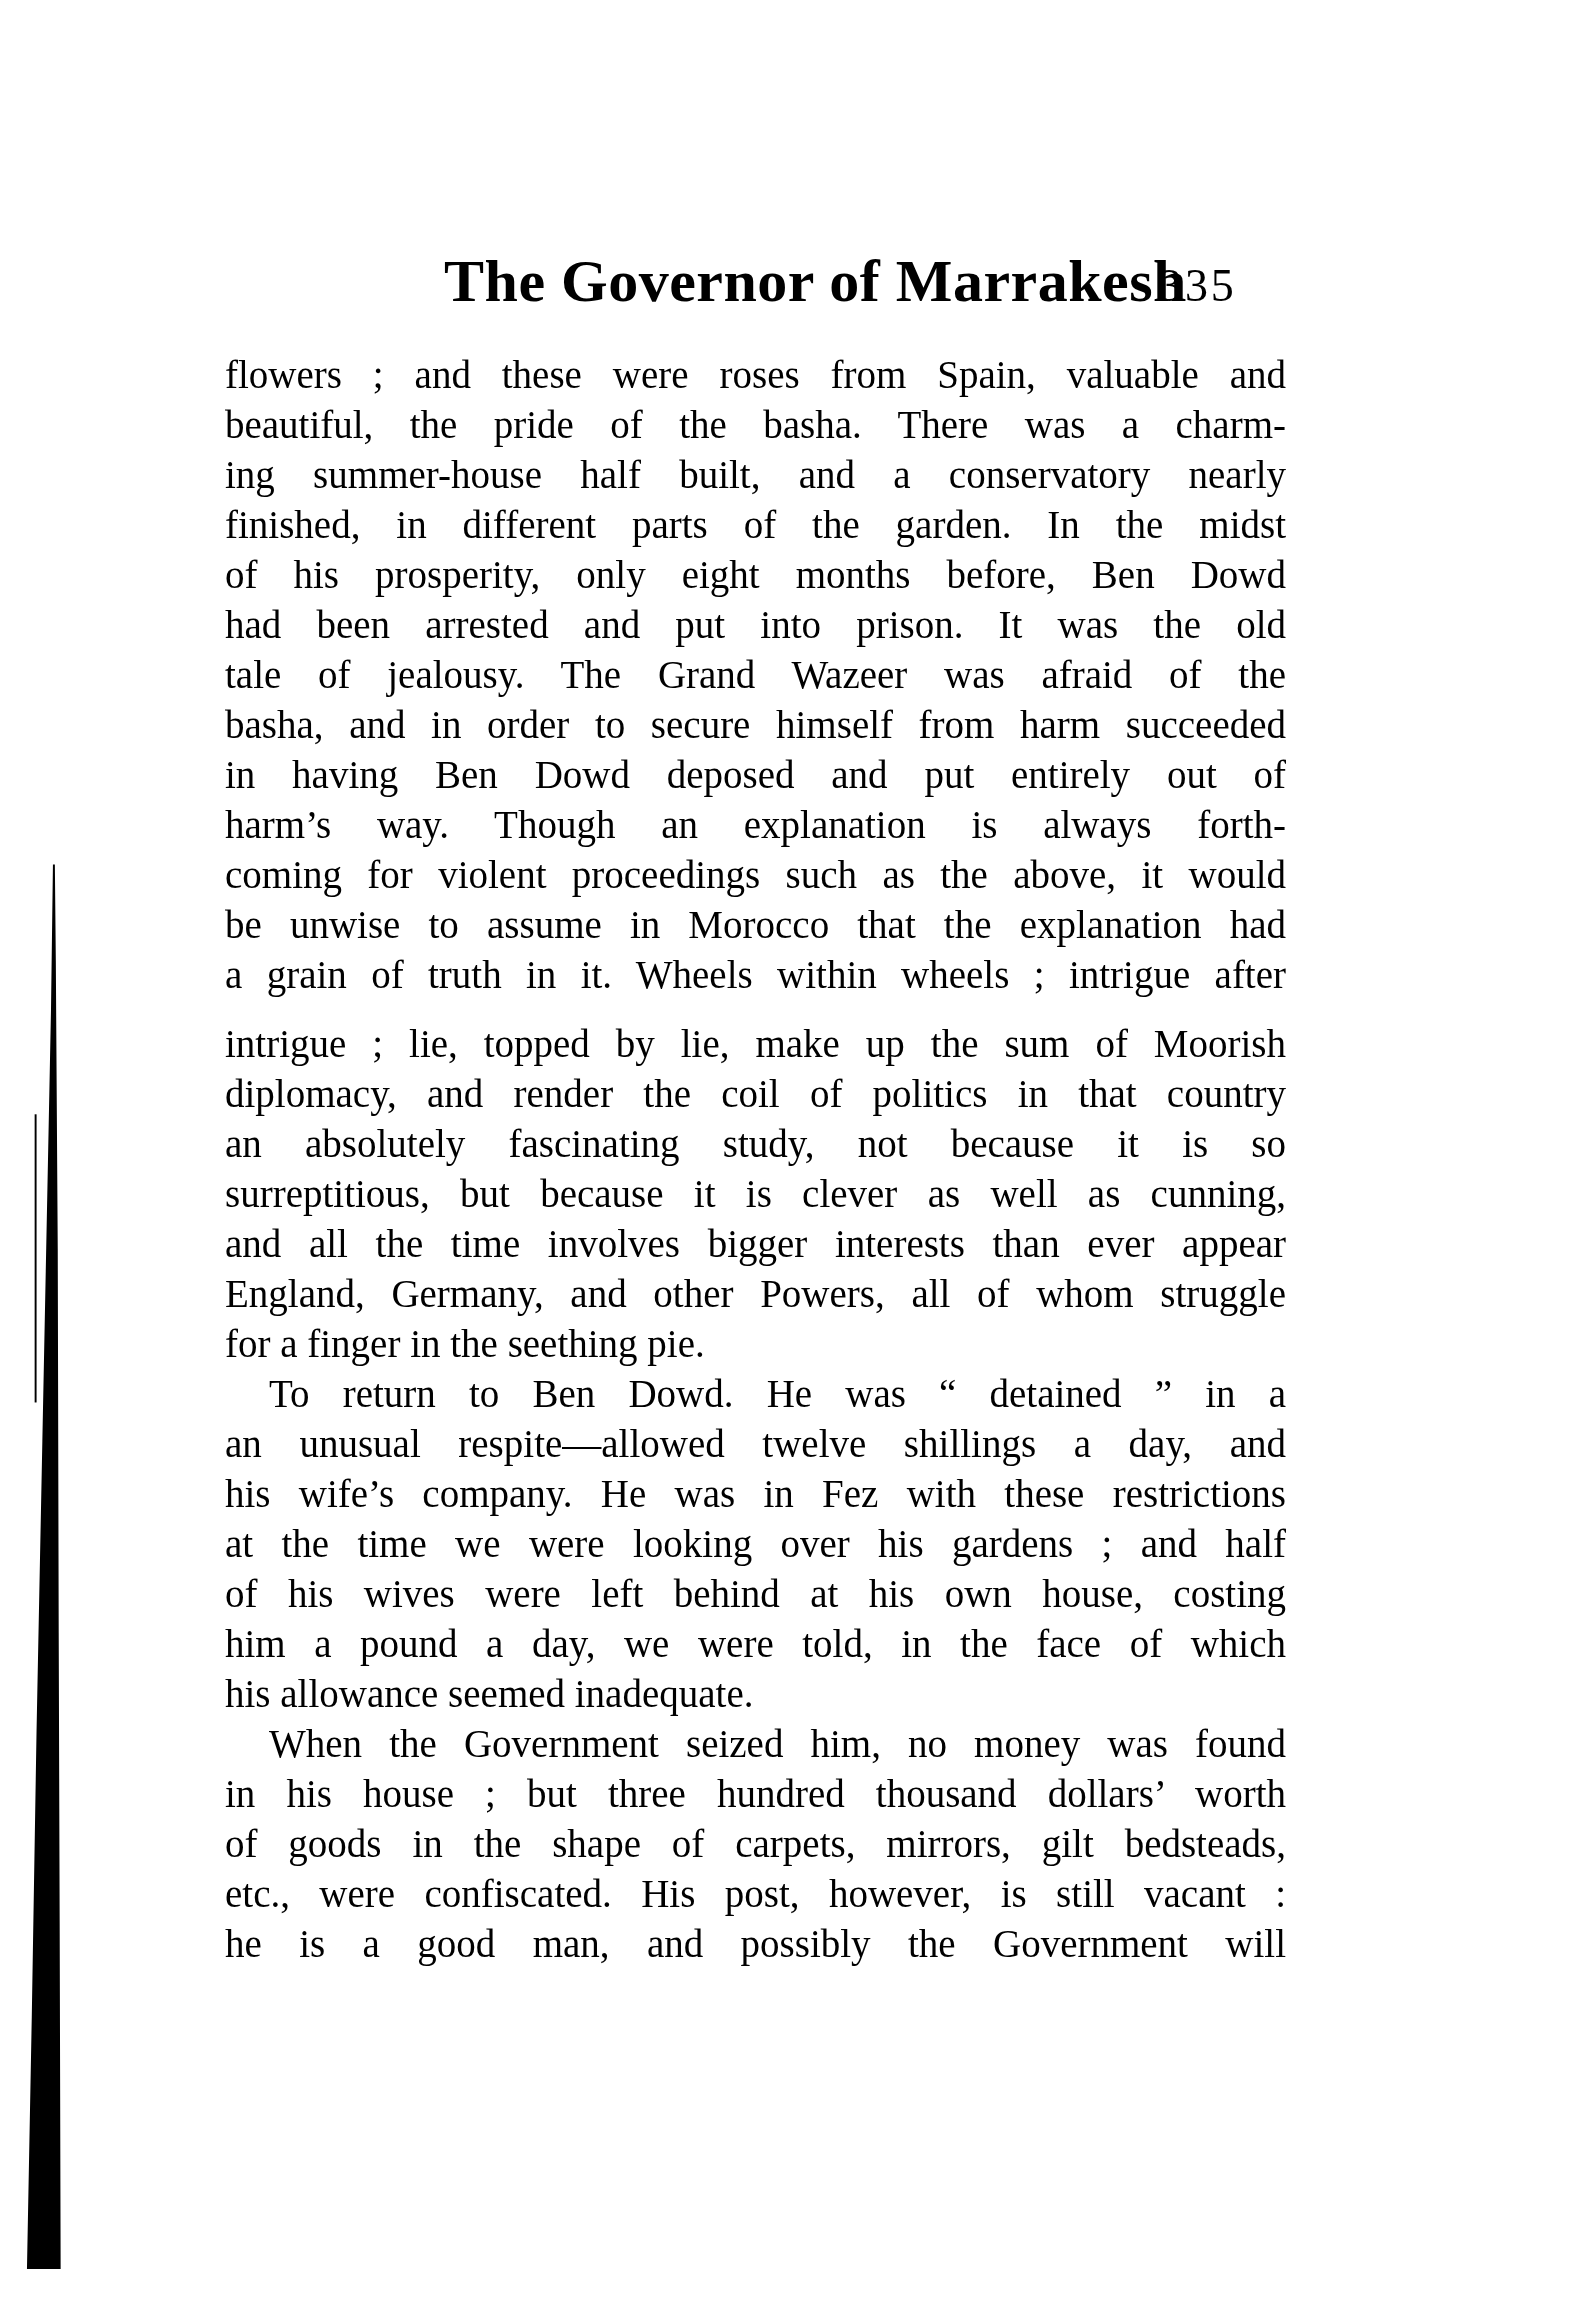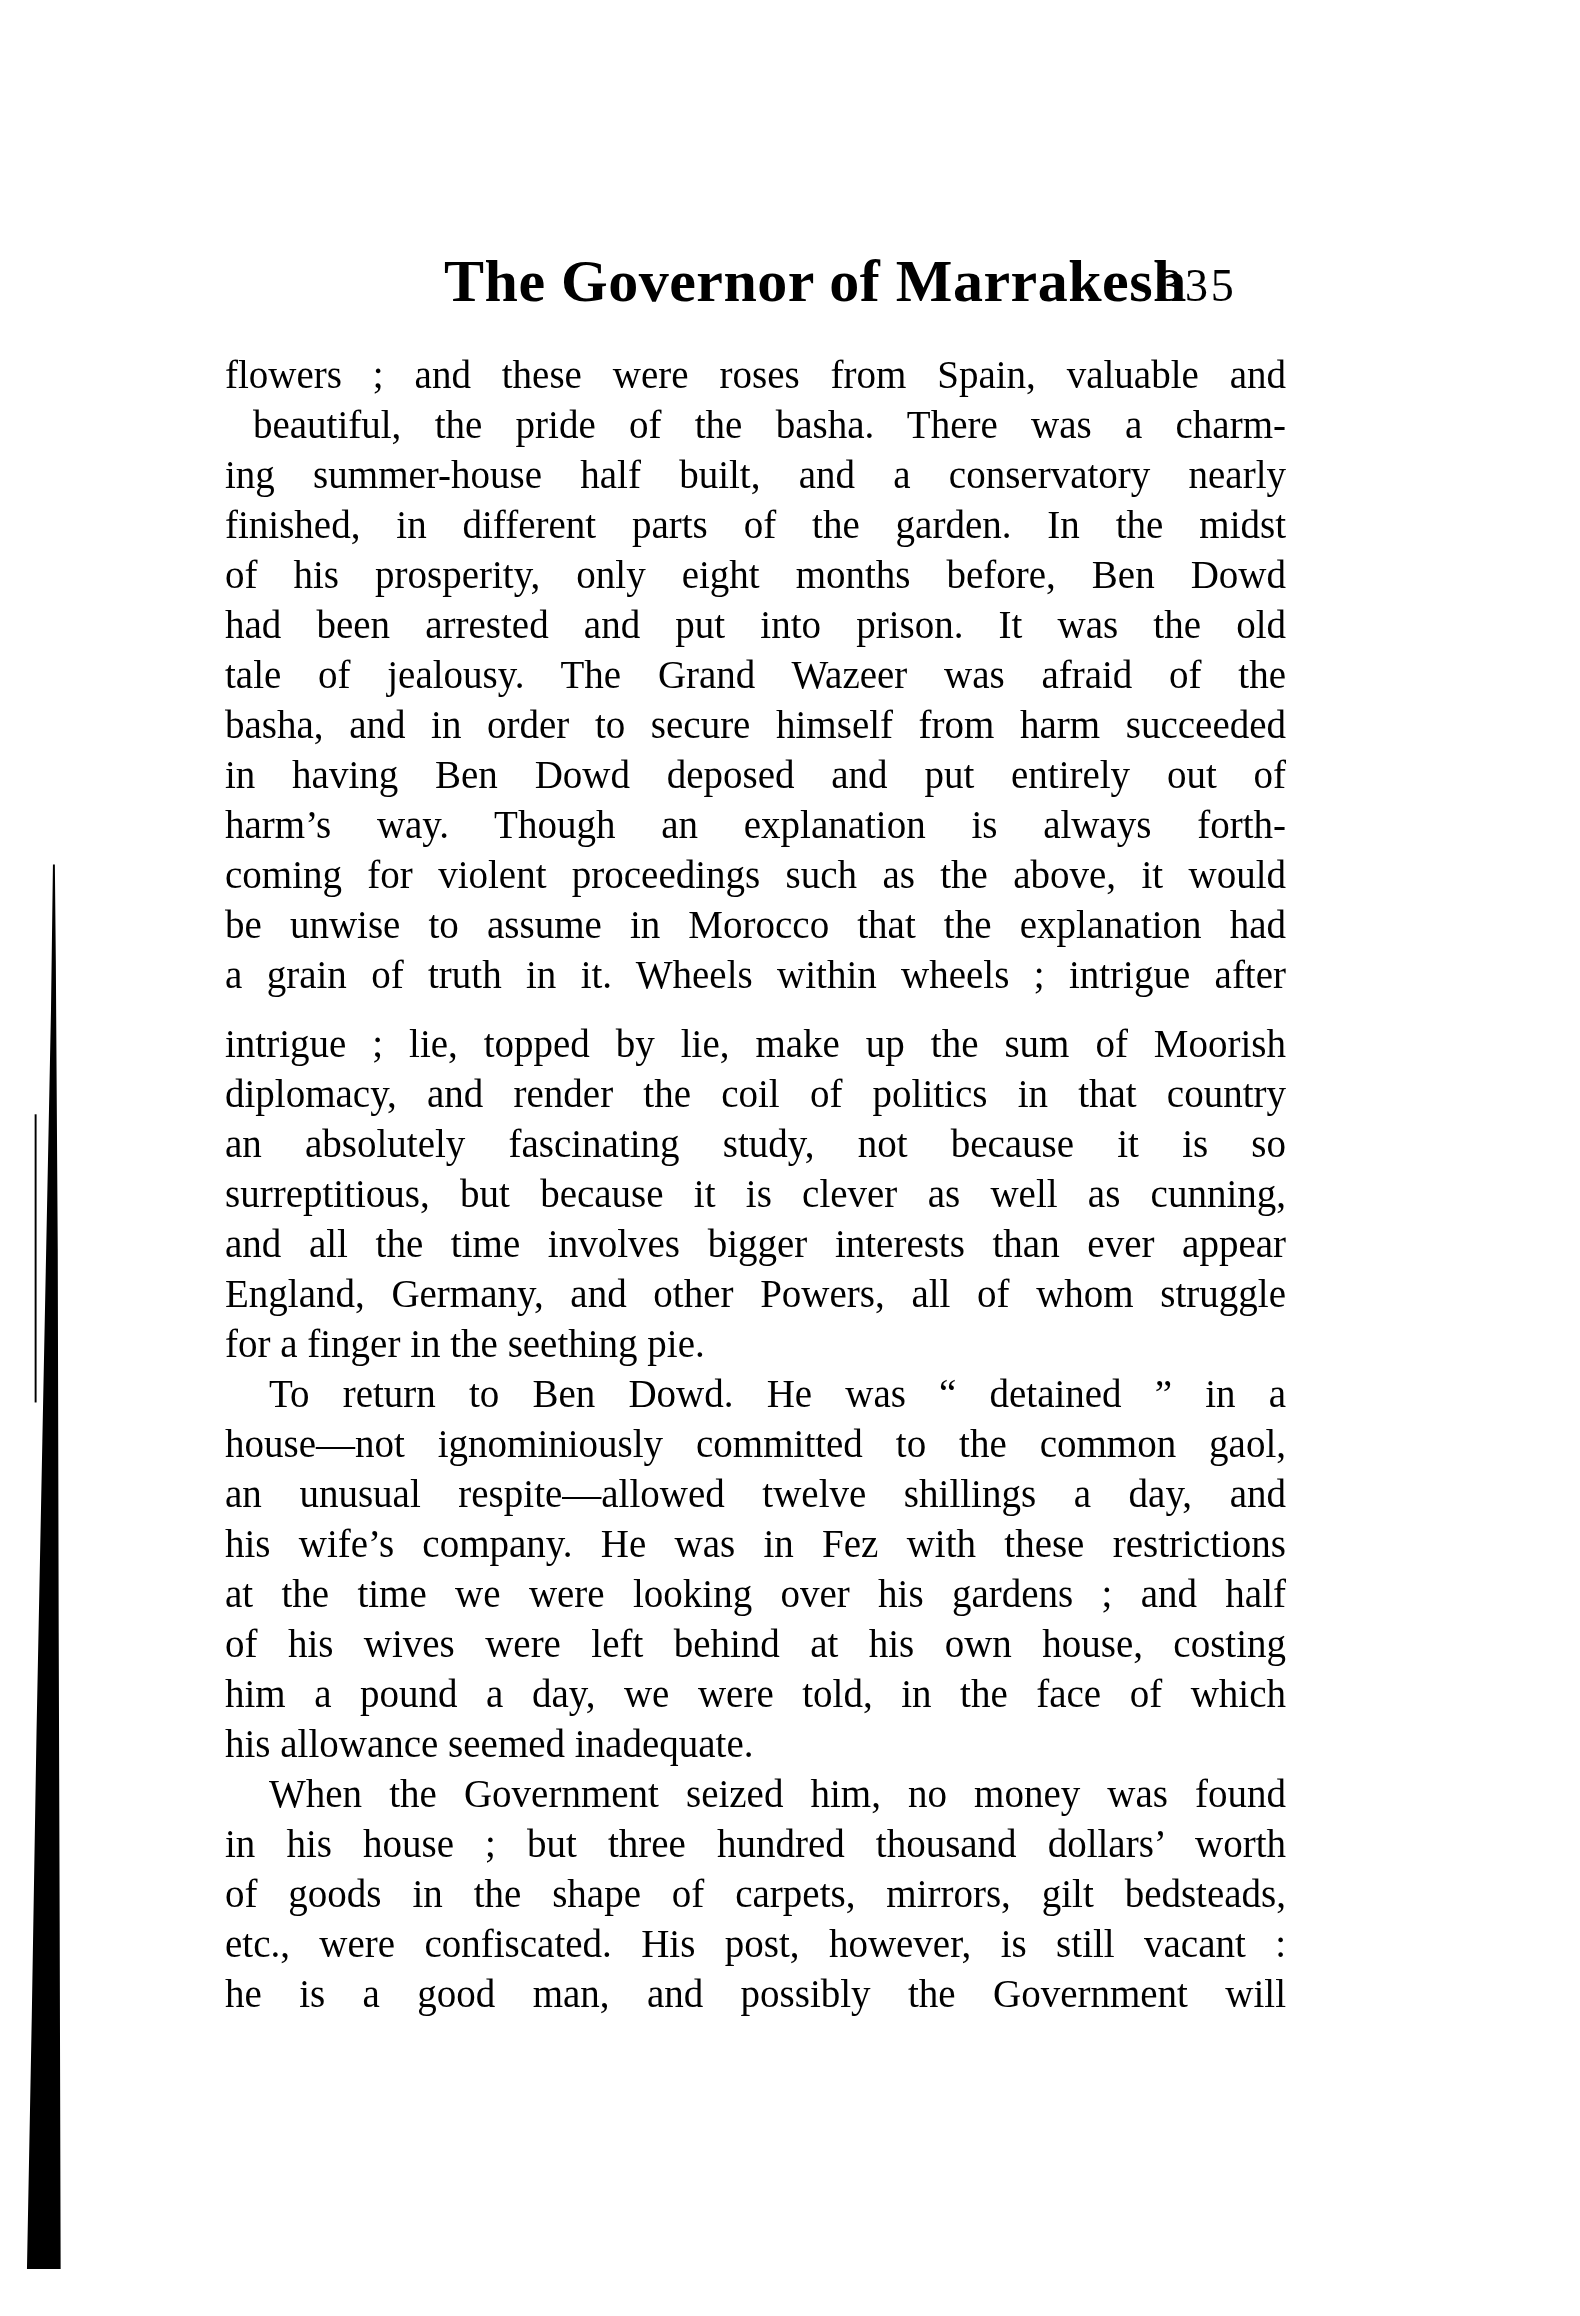--- a/index.html
+++ b/index.html
@@ -75,21 +75,21 @@
   <rect x="36" y="1160" width="2" height="300" fill="#000000"></rect>
 </svg>
 
 <div class="running-head">The Governor of Marrakesh</div>
 <div class="page-number">335</div>
 
 <div class="body-text">
 
   <div>
     <span class="line" style="white-space: normal; overflow: hidden;">flowers ; and these were roses from Spain, valuable and</span>
-    <span class="line" style="white-space: normal; overflow: hidden; margin-left: 28px;">beautiful, the pride of the basha.  There was a charm-</span>
+    <span class="line" style="white-space: normal; overflow: hidden;">beautiful, the pride of the basha.  There was a charm-</span>
     <span class="line" style="white-space: normal; overflow: hidden;">ing summer-house half built, and a conservatory nearly</span>
     <span class="line" style="white-space: normal; overflow: hidden;">finished, in different parts of the garden.  In the midst</span>
     <span class="line" style="white-space: normal; overflow: hidden;">of his prosperity, only eight months before, Ben Dowd</span>
     <span class="line" style="white-space: normal; overflow: hidden;">had been arrested and put into prison.  It was the old</span>
     <span class="line" style="white-space: normal; overflow: hidden;">tale of jealousy.  The Grand Wazeer was afraid of the</span>
     <span class="line" style="white-space: normal; overflow: hidden;">basha, and in order to secure himself from harm succeeded</span>
     <span class="line" style="white-space: normal; overflow: hidden;">in having Ben Dowd deposed and put entirely out of</span>
     <span class="line" style="white-space: normal; overflow: hidden;">harm’s way.  Though an explanation is always forth-</span>
     <span class="line" style="white-space: normal; overflow: hidden; font-family: Liberation Serif, serif;">coming for violent proceedings such as the above, it would</span>
     <span class="line" style="white-space: normal; overflow: hidden;">be unwise to assume in Morocco that the explanation had</span>
@@ -98,21 +98,20 @@
     <span class="line" style="white-space: normal; overflow: hidden;">diplomacy, and render the coil of politics in that country</span>
     <span class="line" style="white-space: normal; overflow: hidden;">an absolutely fascinating study, not because it is so</span>
     <span class="line" style="white-space: normal; overflow: hidden;">surreptitious, but because it is clever as well as cunning,</span>
     <span class="line" style="white-space: normal; overflow: hidden;">and all the time involves bigger interests than ever appear</span>
     <span class="line" style="white-space: normal; overflow: hidden;">England, Germany, and other Powers, all of whom struggle</span>
     <span class="line last">for a finger in the seething pie.</span>
   </div>
 
   <div>
     <span class="line indent" style="white-space: normal; overflow: hidden;">To return to Ben Dowd.  He was “ detained ” in a</span>
-    <span class="line" style="white-space: normal; overflow: hidden;">house—not ignominiously committed to the common gaol,</span>
     <span class="line" style="white-space: normal; overflow: hidden;">an unusual respite—allowed twelve shillings a day, and</span>
     <span class="line" style="white-space: normal; overflow: hidden;">his wife’s company.  He was in Fez with these restrictions</span>
     <span class="line" style="white-space: normal; overflow: hidden;">at the time we were looking over his gardens ; and half</span>
     <span class="line" style="white-space: normal; overflow: hidden;">of his wives were left behind at his own house, costing</span>
     <span class="line" style="white-space: normal; overflow: hidden;">him a pound a day, we were told, in the face of which</span>
     <span class="line last">his allowance seemed inadequate.</span>
   </div>
 
   <div>
     <span class="line indent" style="white-space: normal; overflow: hidden;">When the Government seized him, no money was found</span>

